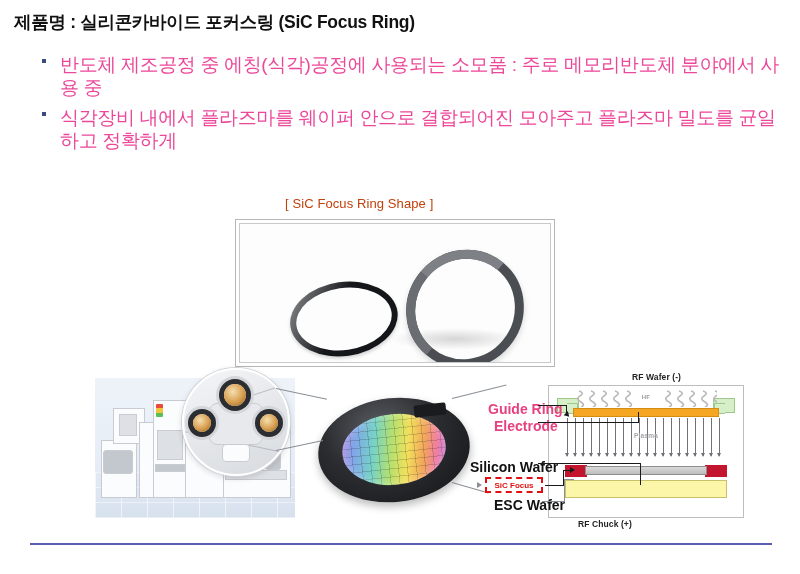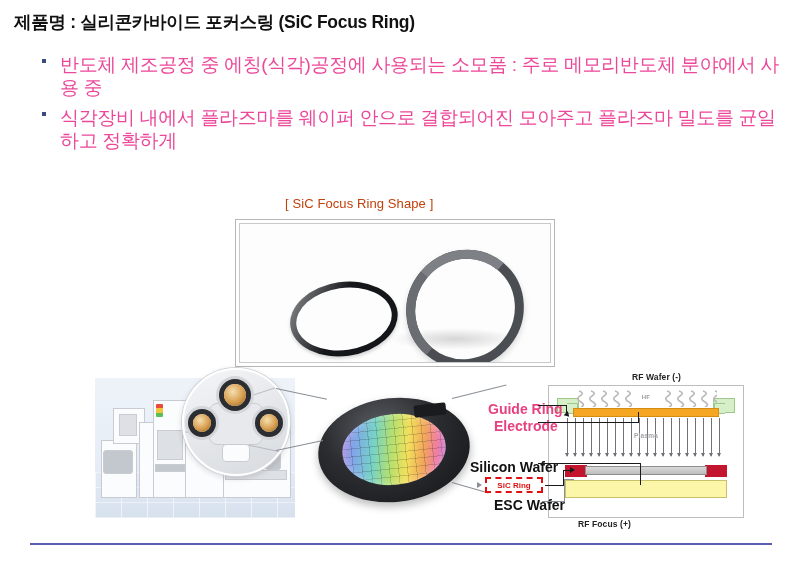--- a/index.html
+++ b/index.html
@@ -313,21 +313,21 @@
     <div class="wafer-disc"></div>
     <div class="wafer-flat"></div>
   </div>
 
   <div class="leader" style="left:276px;top:388px;width:52px;transform:rotate(12deg);"></div>
   <div class="leader" style="left:276px;top:450px;width:48px;transform:rotate(-12deg);"></div>
   <div class="leader" style="left:452px;top:398px;width:56px;transform:rotate(-14deg);"></div>
   <div class="leader" style="left:452px;top:482px;width:38px;transform:rotate(16deg);"></div>
 
   <div class="rf-top">RF Wafer (-)</div>
-  <div class="rf-bottom">RF Focus (+)</div>
+  <div class="rf-bottom">RF Chuck (+)</div>
 
   <div class="schem">
     <div class="guide-l"></div>
     <div class="guide-r"></div>
     <div class="electrode-bar"></div>
 
     <div class="hf-zone">
       <svg width="150" height="18" viewBox="0 0 150 18">
         <g fill="none" stroke="#b9b9b9" stroke-width="1.6">
           <path d="M4 2 q6 2 1 5 q-5 3 1 6 q5 3 0 5"></path>
@@ -382,21 +382,21 @@
 
   <div class="lbl pink" style="left:494px;top:418px;">Electrode</div>
   <div class="lead" style="left:538px;top:422px;width:100px;"></div>
   <div class="lead-v" style="left:638px;top:412px;height:11px;"></div>
 
   <div class="lbl black" style="left:470px;top:459px;">Silicon Wafer</div>
   <div class="lead" style="left:538px;top:463px;width:102px;"></div>
   <div class="lead-v" style="left:640px;top:463px;height:22px;"></div>
 
   <div class="sic-box">
-    <span>SiC Ring</span>
+    <span>SiC Focus</span>
   </div>
   <div class="lead" style="left:545px;top:485px;width:18px;"></div>
   <div class="lead-v" style="left:563px;top:470px;height:16px;"></div>
   <div class="lead" style="left:563px;top:470px;width:8px;"></div>
   <div class="arrowhead" style="left:570px;top:467px;"></div>
   <div class="arrowhead gray" style="left:477px;top:482px;"></div>
 
   <div class="lbl black" style="left:494px;top:497px;">ESC Wafer</div>
   <div class="lead-gray" style="left:542px;top:501px;width:22px;"></div>
   <div class="lead-gray-v" style="left:564px;top:479px;height:23px;"></div>

